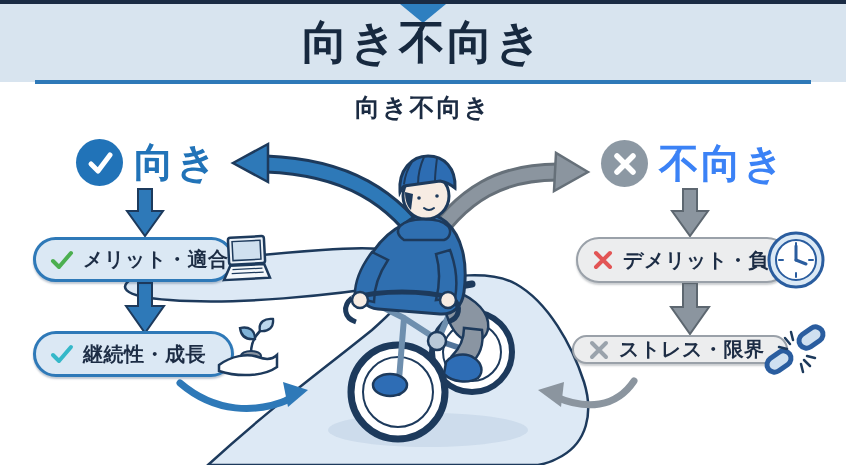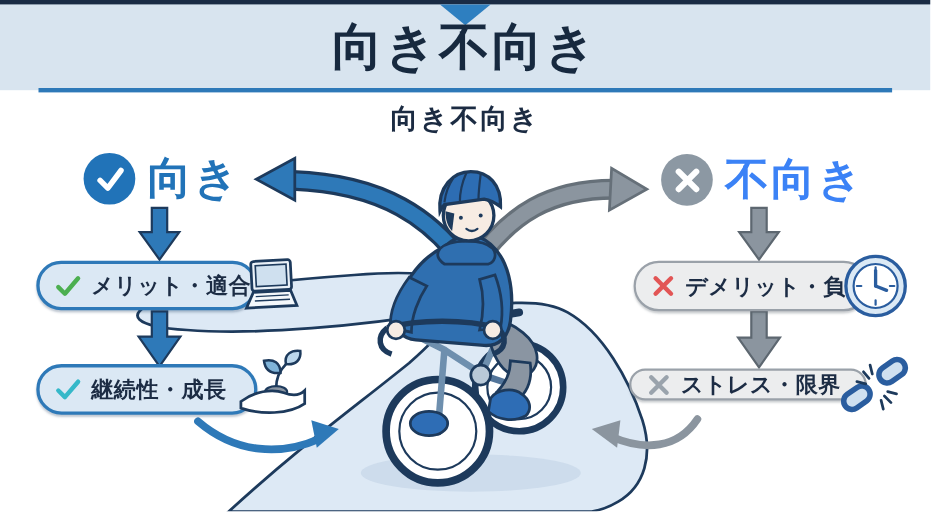--- a/index.html
+++ b/index.html
@@ -33,21 +33,21 @@
   .branch-heading .mark-circle{
     width:47px;height:47px;border-radius:50%;display:flex;align-items:center;justify-content:center;
     flex:0 0 auto;
   }
   .heading-left{left:76px;top:139px;}
   .heading-left .mark-circle{background:#2173b8;}
   .heading-left .branch-label{color:#2173b8;}
   .heading-right{left:601px;top:140px;}
   .heading-right .mark-circle{background:#8c98a3;}
   .heading-right .branch-label{color:#3b82f6;}
-  .branch-label{font-size:40px;font-weight:bold;letter-spacing:2px;line-height:47px;}
+  .branch-label{font-size:40px;font-weight:bold;letter-spacing:2px;line-height:47px;font-family:Liberation Serif, serif;}
   
   .pill{
     position:absolute;box-sizing:border-box;border-radius:24px;
     display:flex;align-items:center;gap:9px;padding:0 10px 0 14px;
   }
   .pill-blue{
     background:#dbe8f4;border:3px solid #2e79b8;
     box-shadow:0 2px 2px rgba(29,58,92,.28);
   }
   .pill-gray{

